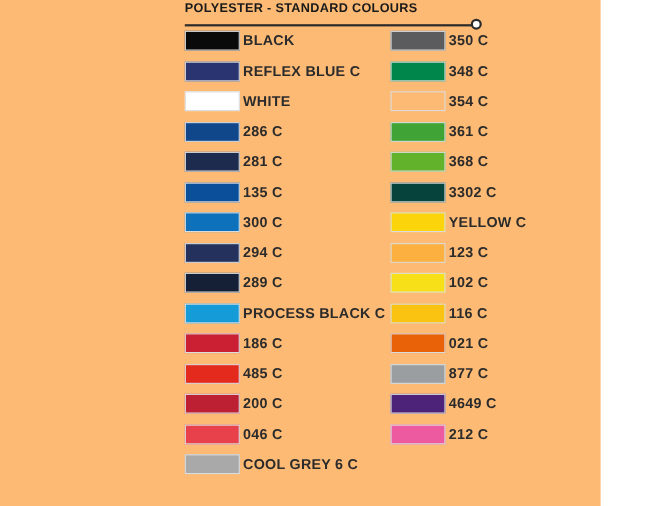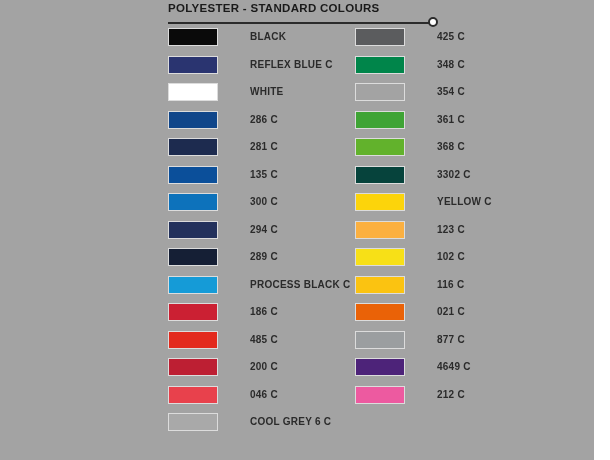--- a/index.html
+++ b/index.html
@@ -13,23 +13,23 @@
     position: relative;
     overflow: hidden;
     font-family: "Liberation Sans", sans-serif;
     -webkit-font-smoothing: antialiased;
   }
 
   #sheet {
     position: absolute;
     left: 0;
     top: 0;
-    width: 594px;
+    width: 546px;
     height: 460px;
-    background: #a3a3a3;
+    background: #fdba74;
   }
 
   
   #header {
     position: absolute;
     left: 168px;
     top: 0px;
     width: 282px;
   }
   #title {
@@ -80,22 +80,22 @@
     align-items: flex-start;
   }
   .swatch {
     width: 50px;
     height: 18px;
     border: 1px solid #dcdcdc;
     box-sizing: border-box;
     flex: 0 0 auto;
   }
   .swatch-label {
-    margin-left: 32px;
-    font-size: 10px;
+    margin-left: 3px;
+    font-size: 13px;
     font-weight: bold;
     letter-spacing: 0.25px;
     color: #2b2b2b;
     line-height: 18px;
     white-space: nowrap;
   }
 </style>
 </head>
 <body>
 
@@ -167,21 +167,21 @@
         <div class="swatch-label">046 C</div>
       </div>
       <div class="swatch-row">
         <div class="swatch" style="background: rgb(169, 169, 169);"></div>
         <div class="swatch-label">COOL GREY 6 C</div>
       </div>
     </div>
   <div id="col-right" class="column">
       <div class="swatch-row">
         <div class="swatch" style="background: rgb(91, 92, 94);"></div>
-        <div class="swatch-label">425 C</div>
+        <div class="swatch-label">350 C</div>
       </div>
       <div class="swatch-row">
         <div class="swatch" style="background: rgb(0, 133, 74);"></div>
         <div class="swatch-label">348 C</div>
       </div>
       <div class="swatch-row">
         <div class="swatch"></div>
         <div class="swatch-label">354 C</div>
       </div>
       <div class="swatch-row">

